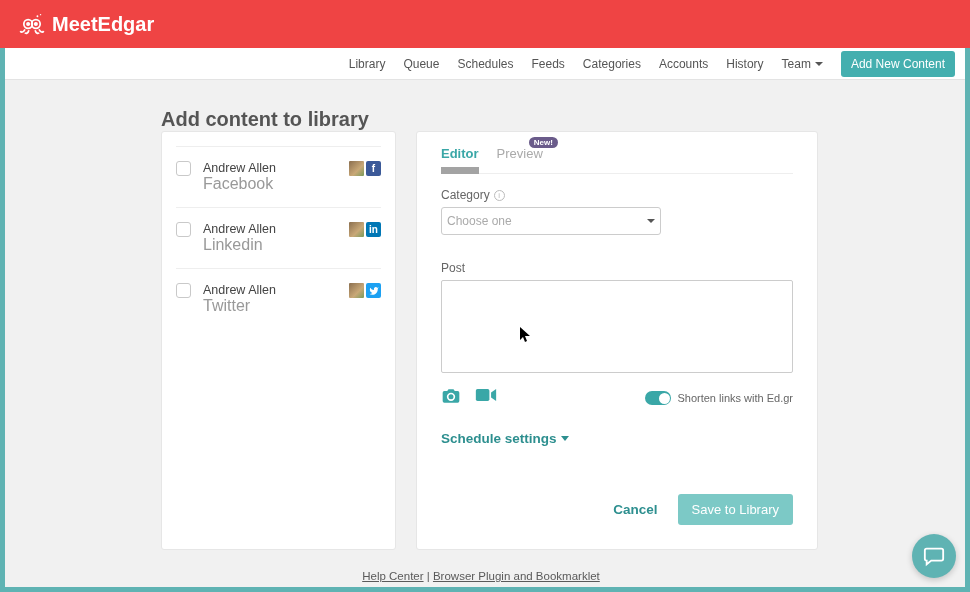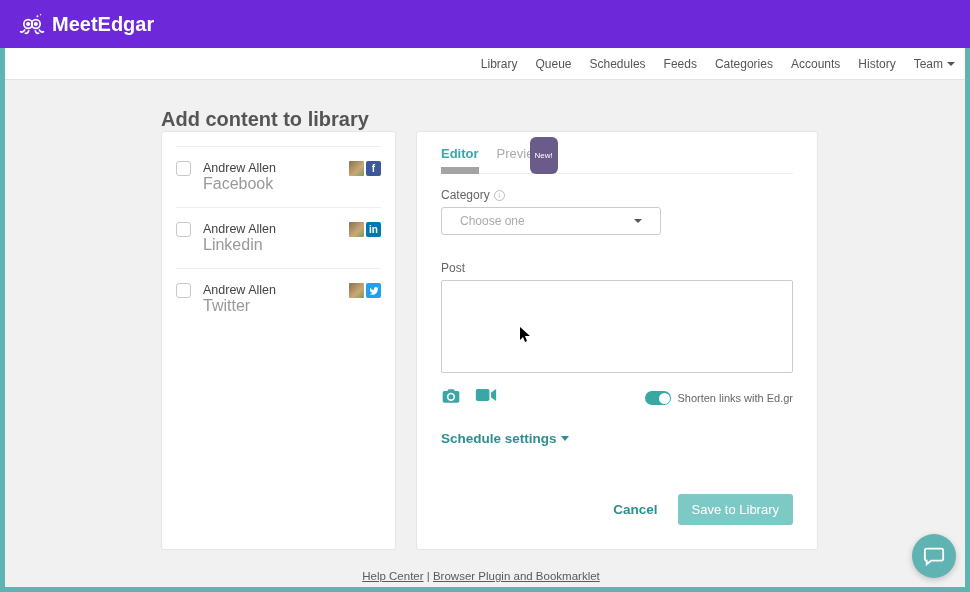--- a/index.html
+++ b/index.html
@@ -5,21 +5,21 @@
     * { box-sizing: border-box; margin: 0; padding: 0; }
     body {
       font-family: -apple-system, BlinkMacSystemFont, "Segoe UI", Helvetica, Arial, sans-serif;
       background: #5fb3b3;
       width: 970px;
       height: 592px;
       overflow: hidden;
       position: relative;
     }
     .top-banner {
-      background: #6d28d9;
+      background: #ef4444;
       height: 48px;
       display: flex;
       align-items: center;
       padding-left: 18px;
     }
     .logo-wrap {
       display: flex;
       align-items: center;
       gap: 6px;
     }
@@ -186,22 +186,22 @@
     .tab.inactive {
       color: #aaa;
     }
     .badge-new {
       position: absolute;
       top: -9px;
       right: -15px;
       background: #6a5b8a;
       color: #fff;
       font-size: 8px;
-      font-weight: 400;
-      padding: 14px 5px;
+      font-weight: 700;
+      padding: 1px 5px;
       border-radius: 6px;
     }
     .field-label {
       font-size: 12px;
       color: #666;
       margin-bottom: 5px;
       display: flex;
       align-items: center;
       gap: 4px;
     }
@@ -217,21 +217,21 @@
       color: #bbb;
     }
     .select-box {
       width: 220px;
       height: 28px;
       border: 1px solid #ccc;
       border-radius: 3px;
       display: flex;
       align-items: center;
       justify-content: space-between;
-      padding: 0 18px;
+      padding: 0 5px;
       cursor: pointer;
       margin-bottom: 26px;
     }
     .select-placeholder {
       font-size: 12px;
       color: #aaa;
     }
     .post-textarea {
       width: 100%;
       height: 93px;
@@ -384,20 +384,21 @@
     <span class="nav-link">Queue</span>
     <span class="nav-link">Schedules</span>
     <span class="nav-link">Feeds</span>
     <span class="nav-link">Categories</span>
     <span class="nav-link">Accounts</span>
     <span class="nav-link">History</span>
     <span class="nav-link team">
       <span>Team</span>
       <span class="caret-down"></span>
     </span>
+    <button class="add-new-btn">Add New Content</button>
   </div>
 
   <div class="page-body">
     <h1 class="page-title">Add content to library</h1>
 
     <div class="panels">
 
       <div class="panel accounts-panel">
 
         <div class="acct-row">

